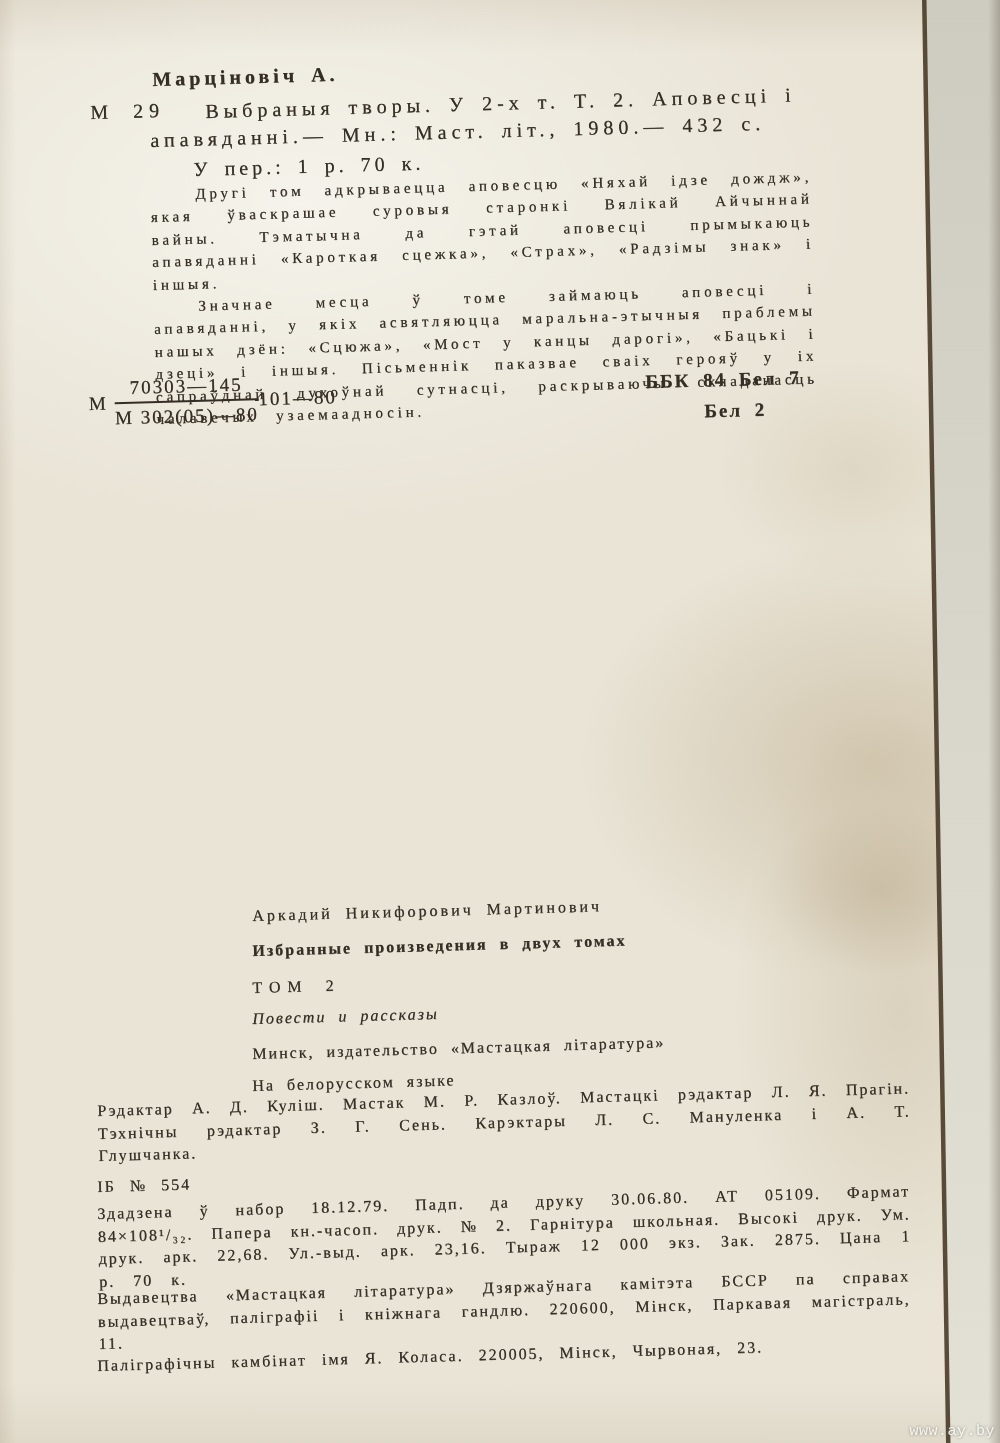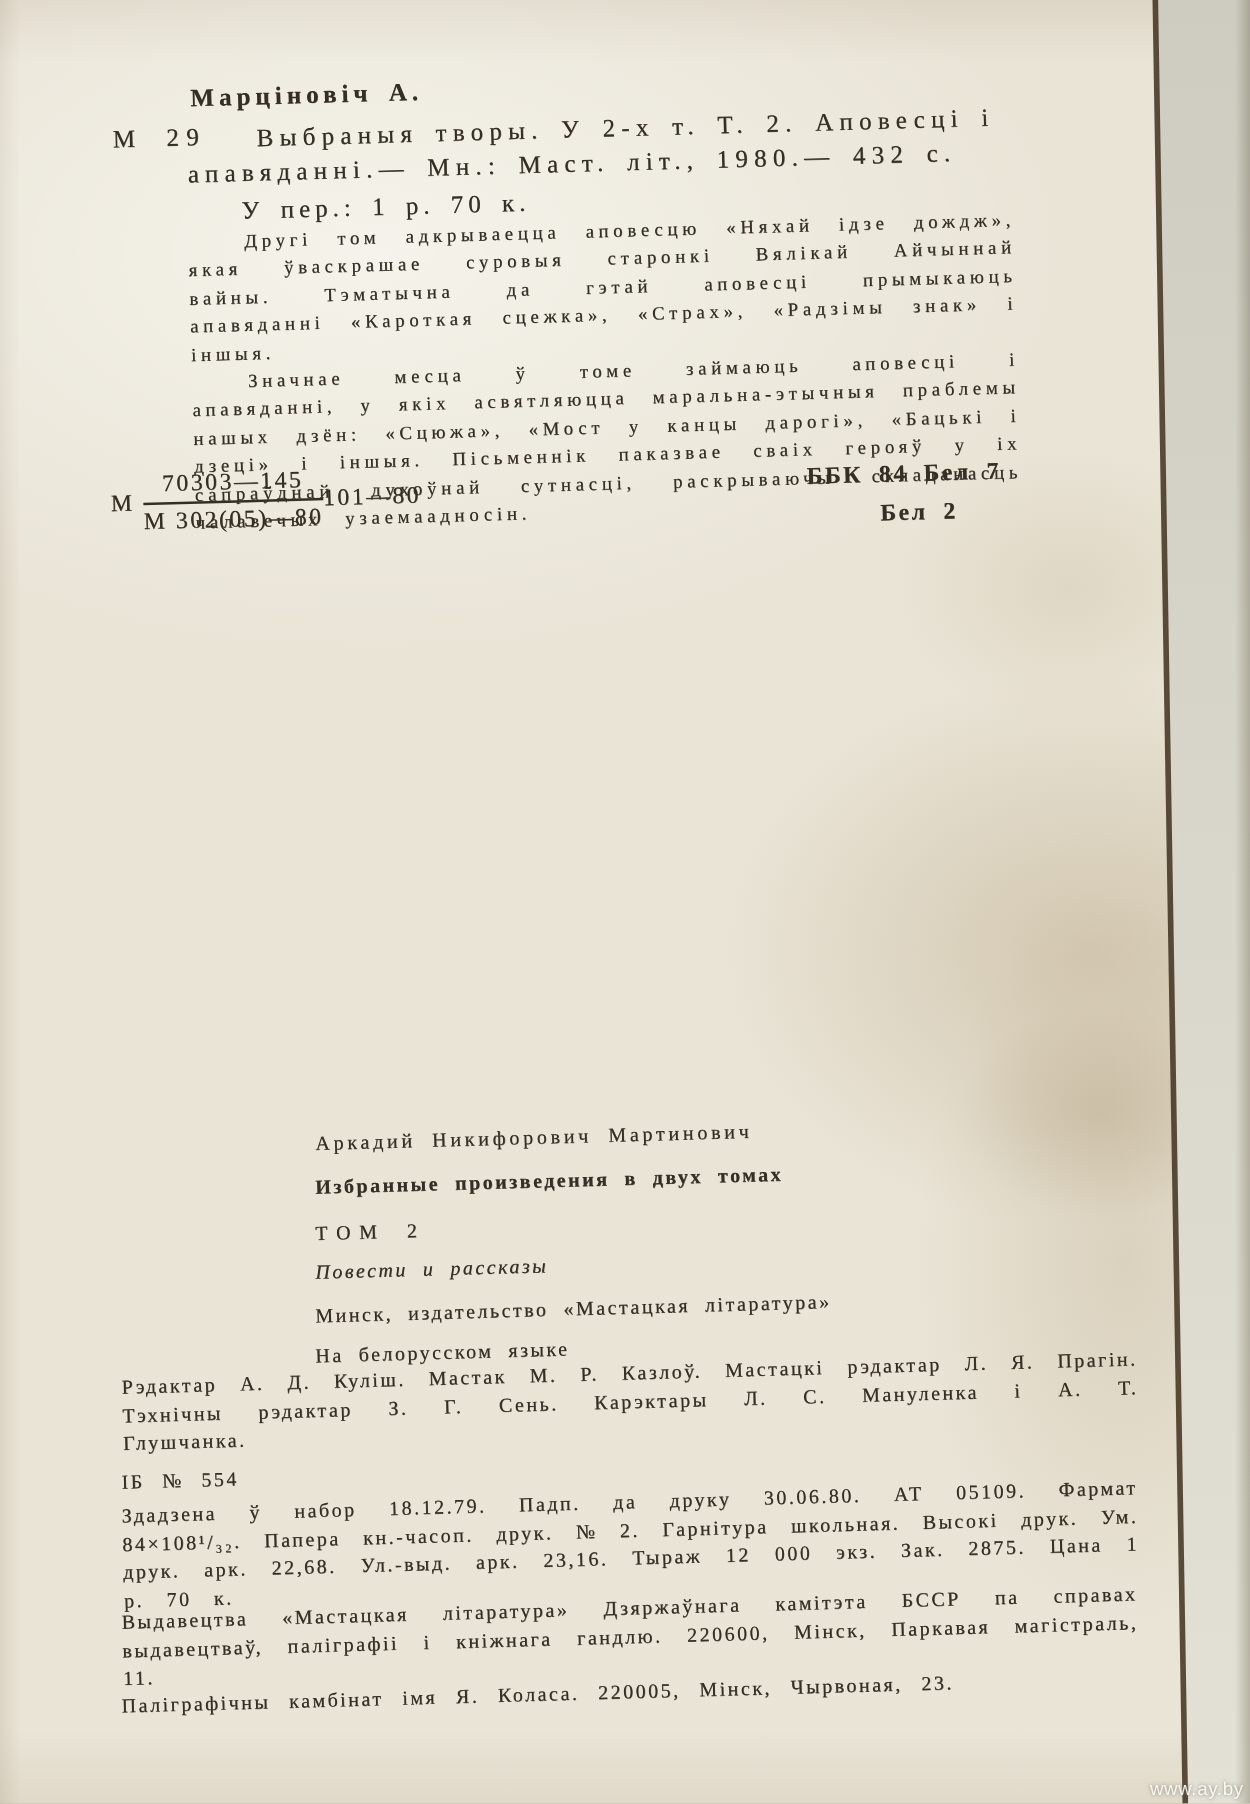--- a/index.html
+++ b/index.html
@@ -61,21 +61,21 @@
   .imprint{top:1203px;}
   .pubaddr{top:1288px;}
   .printing{left:97px;top:1357px;font-size:16px;letter-spacing:2px;word-spacing:9px;}
 
   
   .edge-svg{position:absolute;left:0;top:0;pointer-events:none;}
 
   
   .watermark{
     position:absolute;right:5px;bottom:3px;
-    font-family:Liberation Sans, sans-serif;
+    font-family:Liberation Mono, monospace;
     font-size:15px;letter-spacing:0.5px;
     color:rgba(253,253,250,0.9);
     text-shadow:0 0 3px rgba(110,105,95,0.8);
   }
 </style>
 </head>
 <body>
 
 <div class="stage">
 

